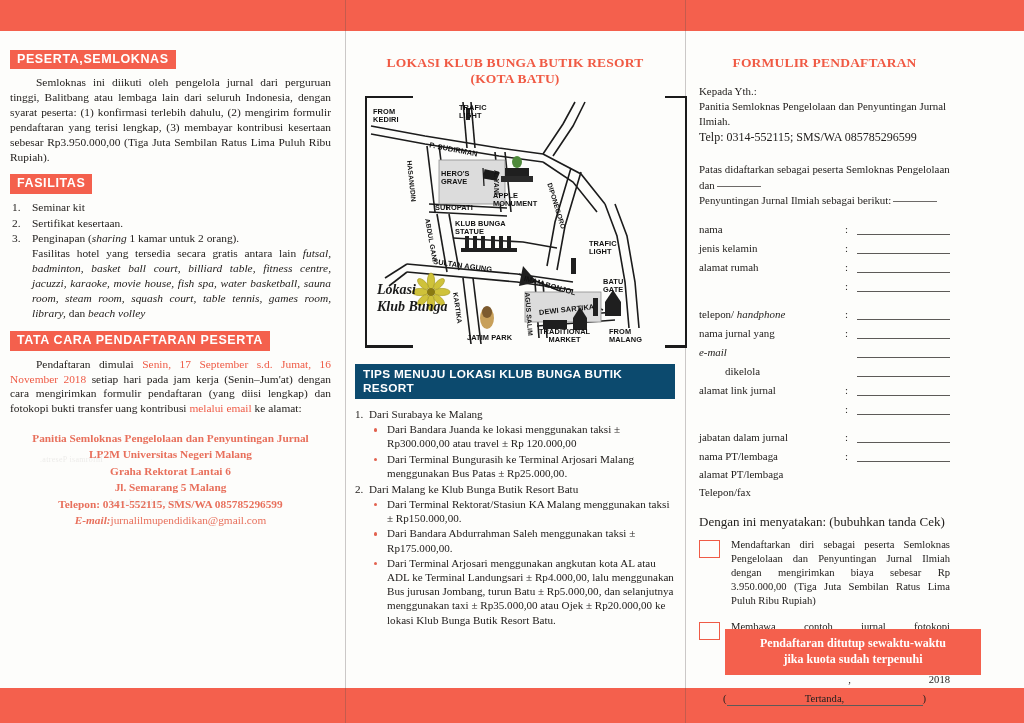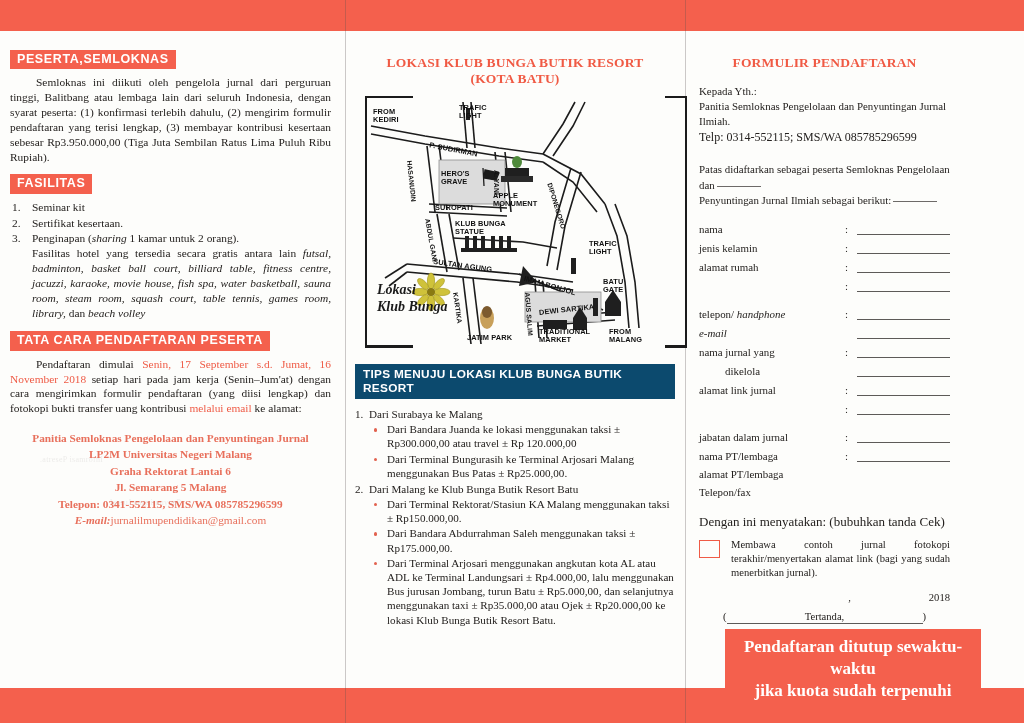--- a/index.html
+++ b/index.html
@@ -195,21 +195,21 @@
     margin-top:8px;text-align:center;font-size:10.6px;color:#24211f;
   }
   .tertanda .wrap{display:inline-block;position:relative;padding:0 4px;}
   .tertanda .inner{
     display:inline-block;width:196px;border-bottom:1px solid #5d5a58;
     text-align:center;padding-bottom:1px;
   }
   .closing{
     position:absolute;left:725px;top:629px;width:256px;
     background:#f4604d;color:#ffffff;
-    text-align:center;font-weight:700;font-size:17px;line-height:1.3;
+    text-align:center;font-weight:700;font-size:12px;line-height:1.3;
     padding:7px 6px 8px 6px;box-sizing:border-box;
     font-family:"Liberation Serif", serif;
   }
 </style>
 </head>
 <body>
 
 <div class="page">
 
   <div class="band-top"></div>
@@ -398,21 +398,21 @@
       <div class="maplbl" style="left:222px;top:144px;">TRAFIC
 LIGHT</div>
       <div class="maplbl" style="left:66px;top:166px;transform:rotate(8deg);">SULTAN AGUNG</div>
       <div class="maplbl" style="left:156px;top:186px;transform:rotate(16deg);">IMAM BONJOL</div>
       <div class="maplbl sm" style="left:92px;top:196px;transform:rotate(82deg);transform-origin:left top;">KARTIKA</div>
       <div class="maplbl sm" style="left:164px;top:196px;transform:rotate(86deg);transform-origin:left top;">AGUS SALIM</div>
       <div class="maplbl" style="left:236px;top:182px;">BATU
 GATE</div>
       <div class="maplbl" style="left:172px;top:210px;transform:rotate(-6deg);">DEWI SARTIKA</div>
       <div class="maplbl" style="left:100px;top:238px;">JATIM PARK</div>
-      <div class="maplbl" style="left:172px;top:232px;">TRADITIONAL
+      <div class="maplbl" style="left:172px;top:232px;text-align:center;">TRADITIONAL
 MARKET</div>
       <div class="maplbl" style="left:242px;top:232px;">FROM
 MALANG</div>
 
       <div class="lokasi" style="left:10px;top:186px;">
         <div>Lokasi</div>
         <div>Klub Bunga</div>
       </div>
     </div>
 
@@ -478,27 +478,27 @@
       </tr>
       <tr class="gap">
             <td colspan="3"></td>
           </tr>
       <tr>
         <td class="lab">telepon/ <em>handphone</em></td>
         <td class="col">:</td>
         <td class="line"></td>
       </tr>
       <tr>
+        <td class="lab">nama jurnal yang</td>
+        <td class="col">:</td>
+        <td class="line"></td>
+      </tr>
+      <tr>
         <td class="lab"><em>e-mail</em></td>
         <td class="col"></td>
-        <td class="line"></td>
-      </tr>
-      <tr>
-        <td class="lab">nama jurnal yang</td>
-        <td class="col">:</td>
         <td class="line"></td>
       </tr>
       <tr>
         <td class="lab indent">dikelola</td>
         <td class="col"></td>
         <td class="line"></td>
       </tr>
       <tr>
         <td class="lab">alamat link jurnal</td>
         <td class="col">:</td>
@@ -530,20 +530,24 @@
       <tr>
         <td class="lab">Telepon/fax</td>
         <td class="col"></td>
         <td></td>
       </tr>
     </tbody>
       </table>
 
     <div class="declare">Dengan ini menyatakan: (bubuhkan tanda Cek)</div>
 
+    <div class="chk-row">
+      <div class="chkbox"></div>
+      <div class="chk-txt">Mendaftarkan diri sebagai peserta Semloknas Pengelolaan dan Penyuntingan Jurnal Ilmiah dengan mengirimkan biaya sebesar Rp 3.950.000,00 (Tiga Juta Sembilan Ratus Lima Puluh Ribu Rupiah)</div>
+    </div>
 
     <div class="chk-row">
       <div class="chkbox"></div>
       <div class="chk-txt">Membawa contoh jurnal fotokopi terakhir/menyertakan alamat link  (bagi yang sudah menerbitkan jurnal).</div>
     </div>
 
     <div class="sign-row">
       <span class="comma">,</span>
       <span>2018</span>
     </div>

